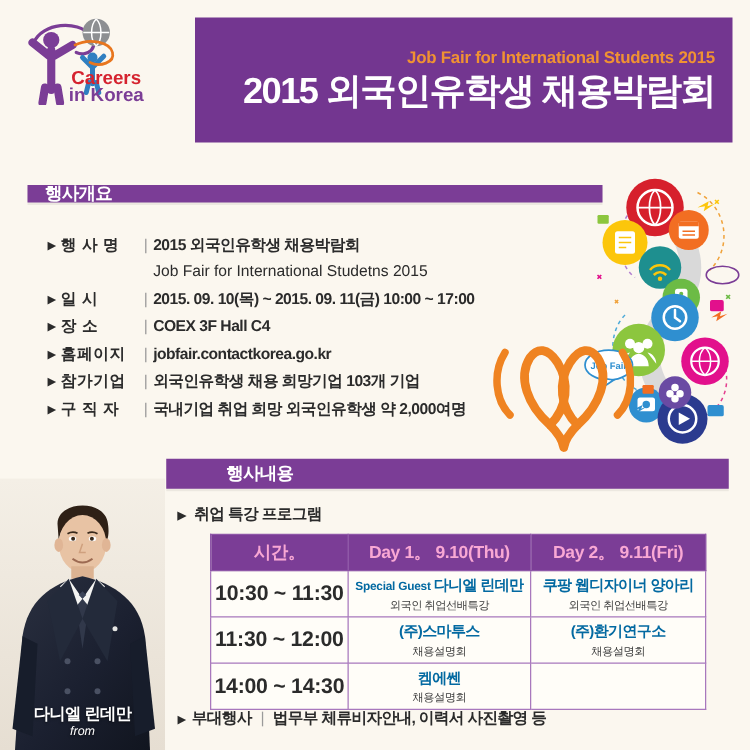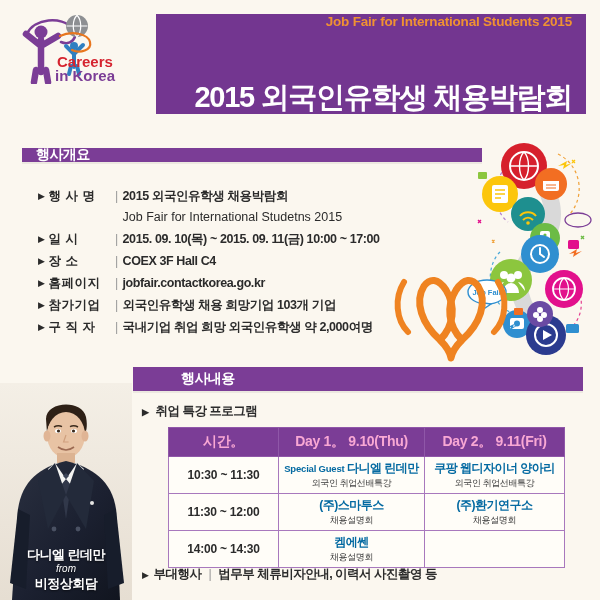--- a/index.html
+++ b/index.html
@@ -34,21 +34,21 @@
   
   .banner {
     position: absolute;
     left: 156px; top: 14px;
     width: 430px; height: 100px;
     background: #733690;
     box-sizing: border-box;
     padding: 0 14px;
     display: flex;
     flex-direction: column;
-    justify-content: space-between;
+    justify-content: center;
     align-items: flex-end;
   }
   .banner-sub {
     color: #f09232;
     font-size: 13.5px;
     font-weight: bold;
     letter-spacing: -0.2px;
     line-height: 1.2;
     margin-bottom: 3px;
     white-space: nowrap;
@@ -157,21 +157,21 @@
     font-weight: bold;
     letter-spacing: -0.3px;
     border-color: #8f57a8;
   }
   .sched tbody td {
     background: #fffdf8;
     height: 32px;
     padding: 2px 2px;
   }
   .cell-time {
-    font-size: 12px;
+    font-size: 17px;
     font-weight: bold;
     color: #2b2b2b;
     letter-spacing: -0.2px;
   }
   .cell-main {
     font-size: 12px;
     font-weight: bold;
     color: #0369a1;
     letter-spacing: -0.5px;
     line-height: 14px;
@@ -536,17 +536,16 @@
       <circle cx="78" cy="170" r="2.4" fill="#4a5163"></circle>
 
       <circle cx="92" cy="120" r="2" fill="#e5e5e3"></circle>
 
       <path d="M18 126 L10 200 L26 206 L30 132 Z" fill="#171d2b"></path>
       <path d="M116 126 L124 200 L108 206 L104 132 Z" fill="#171d2b"></path>
     </svg>
     <div class="photo-caption">
       <div class="pc-name">다니엘 린데만</div>
       <div class="pc-from">from</div>
-      <div class="pc-show">비정상회담</div>
     </div>
   </div>
 
 </div>
 
 </body></html>

